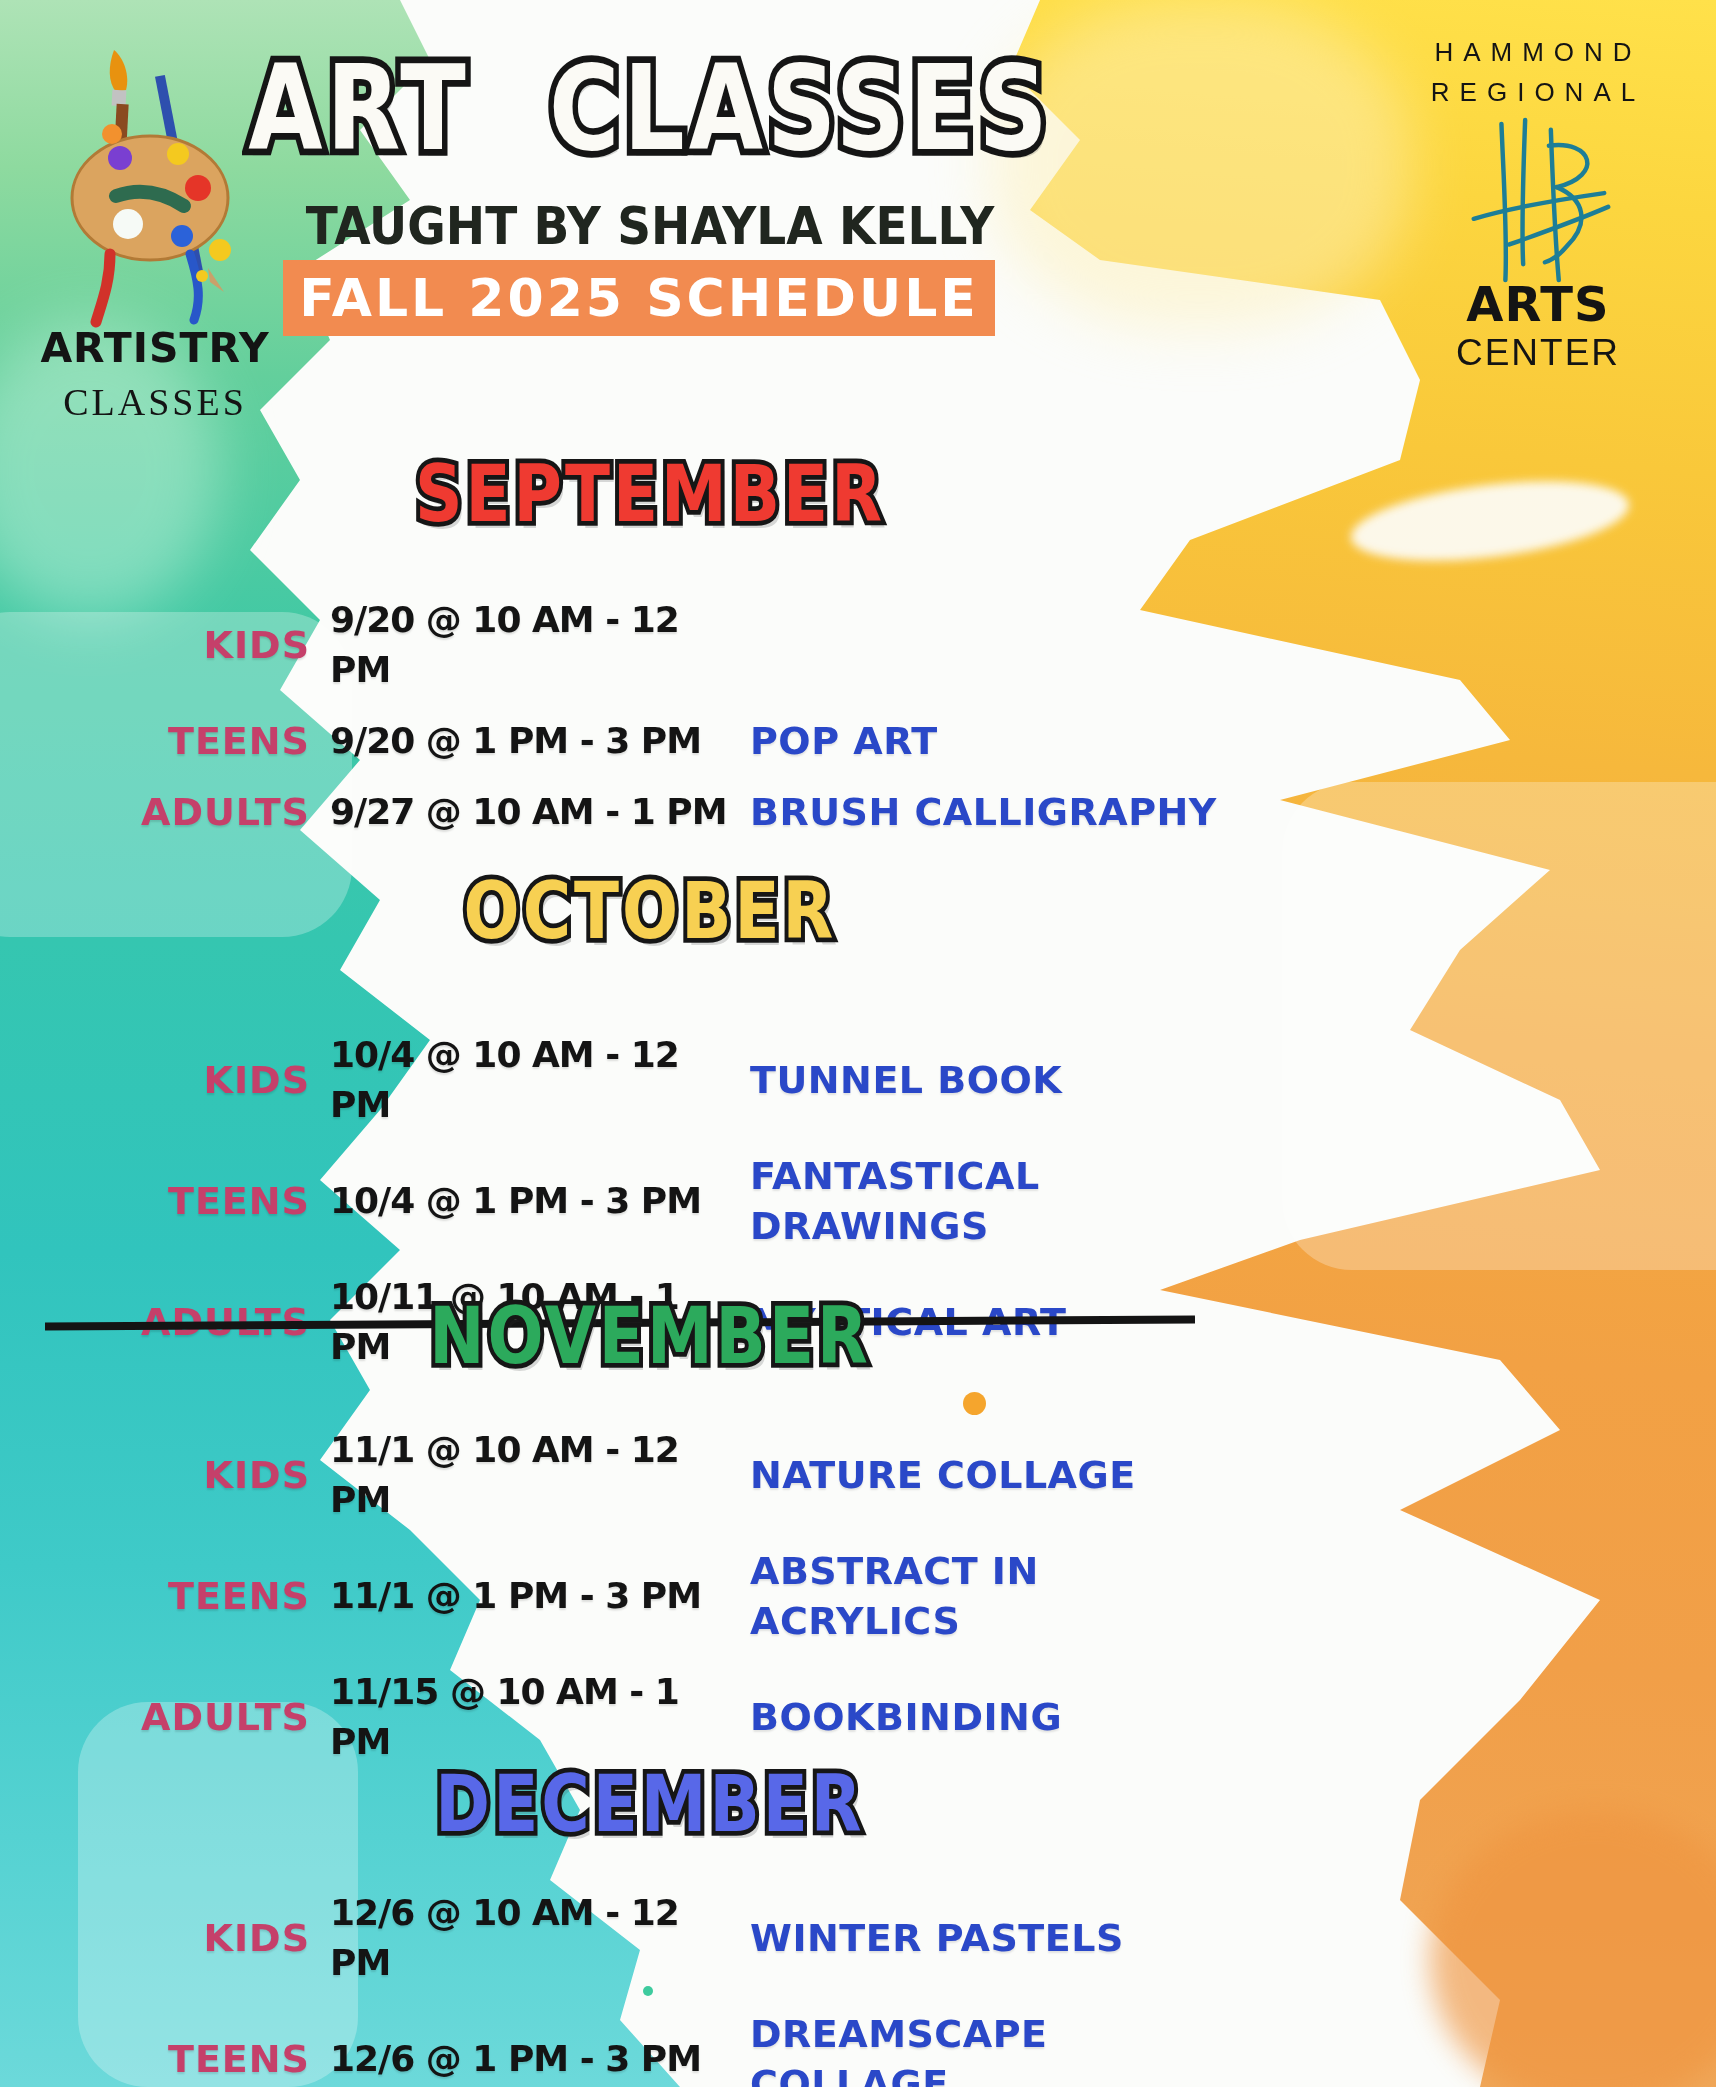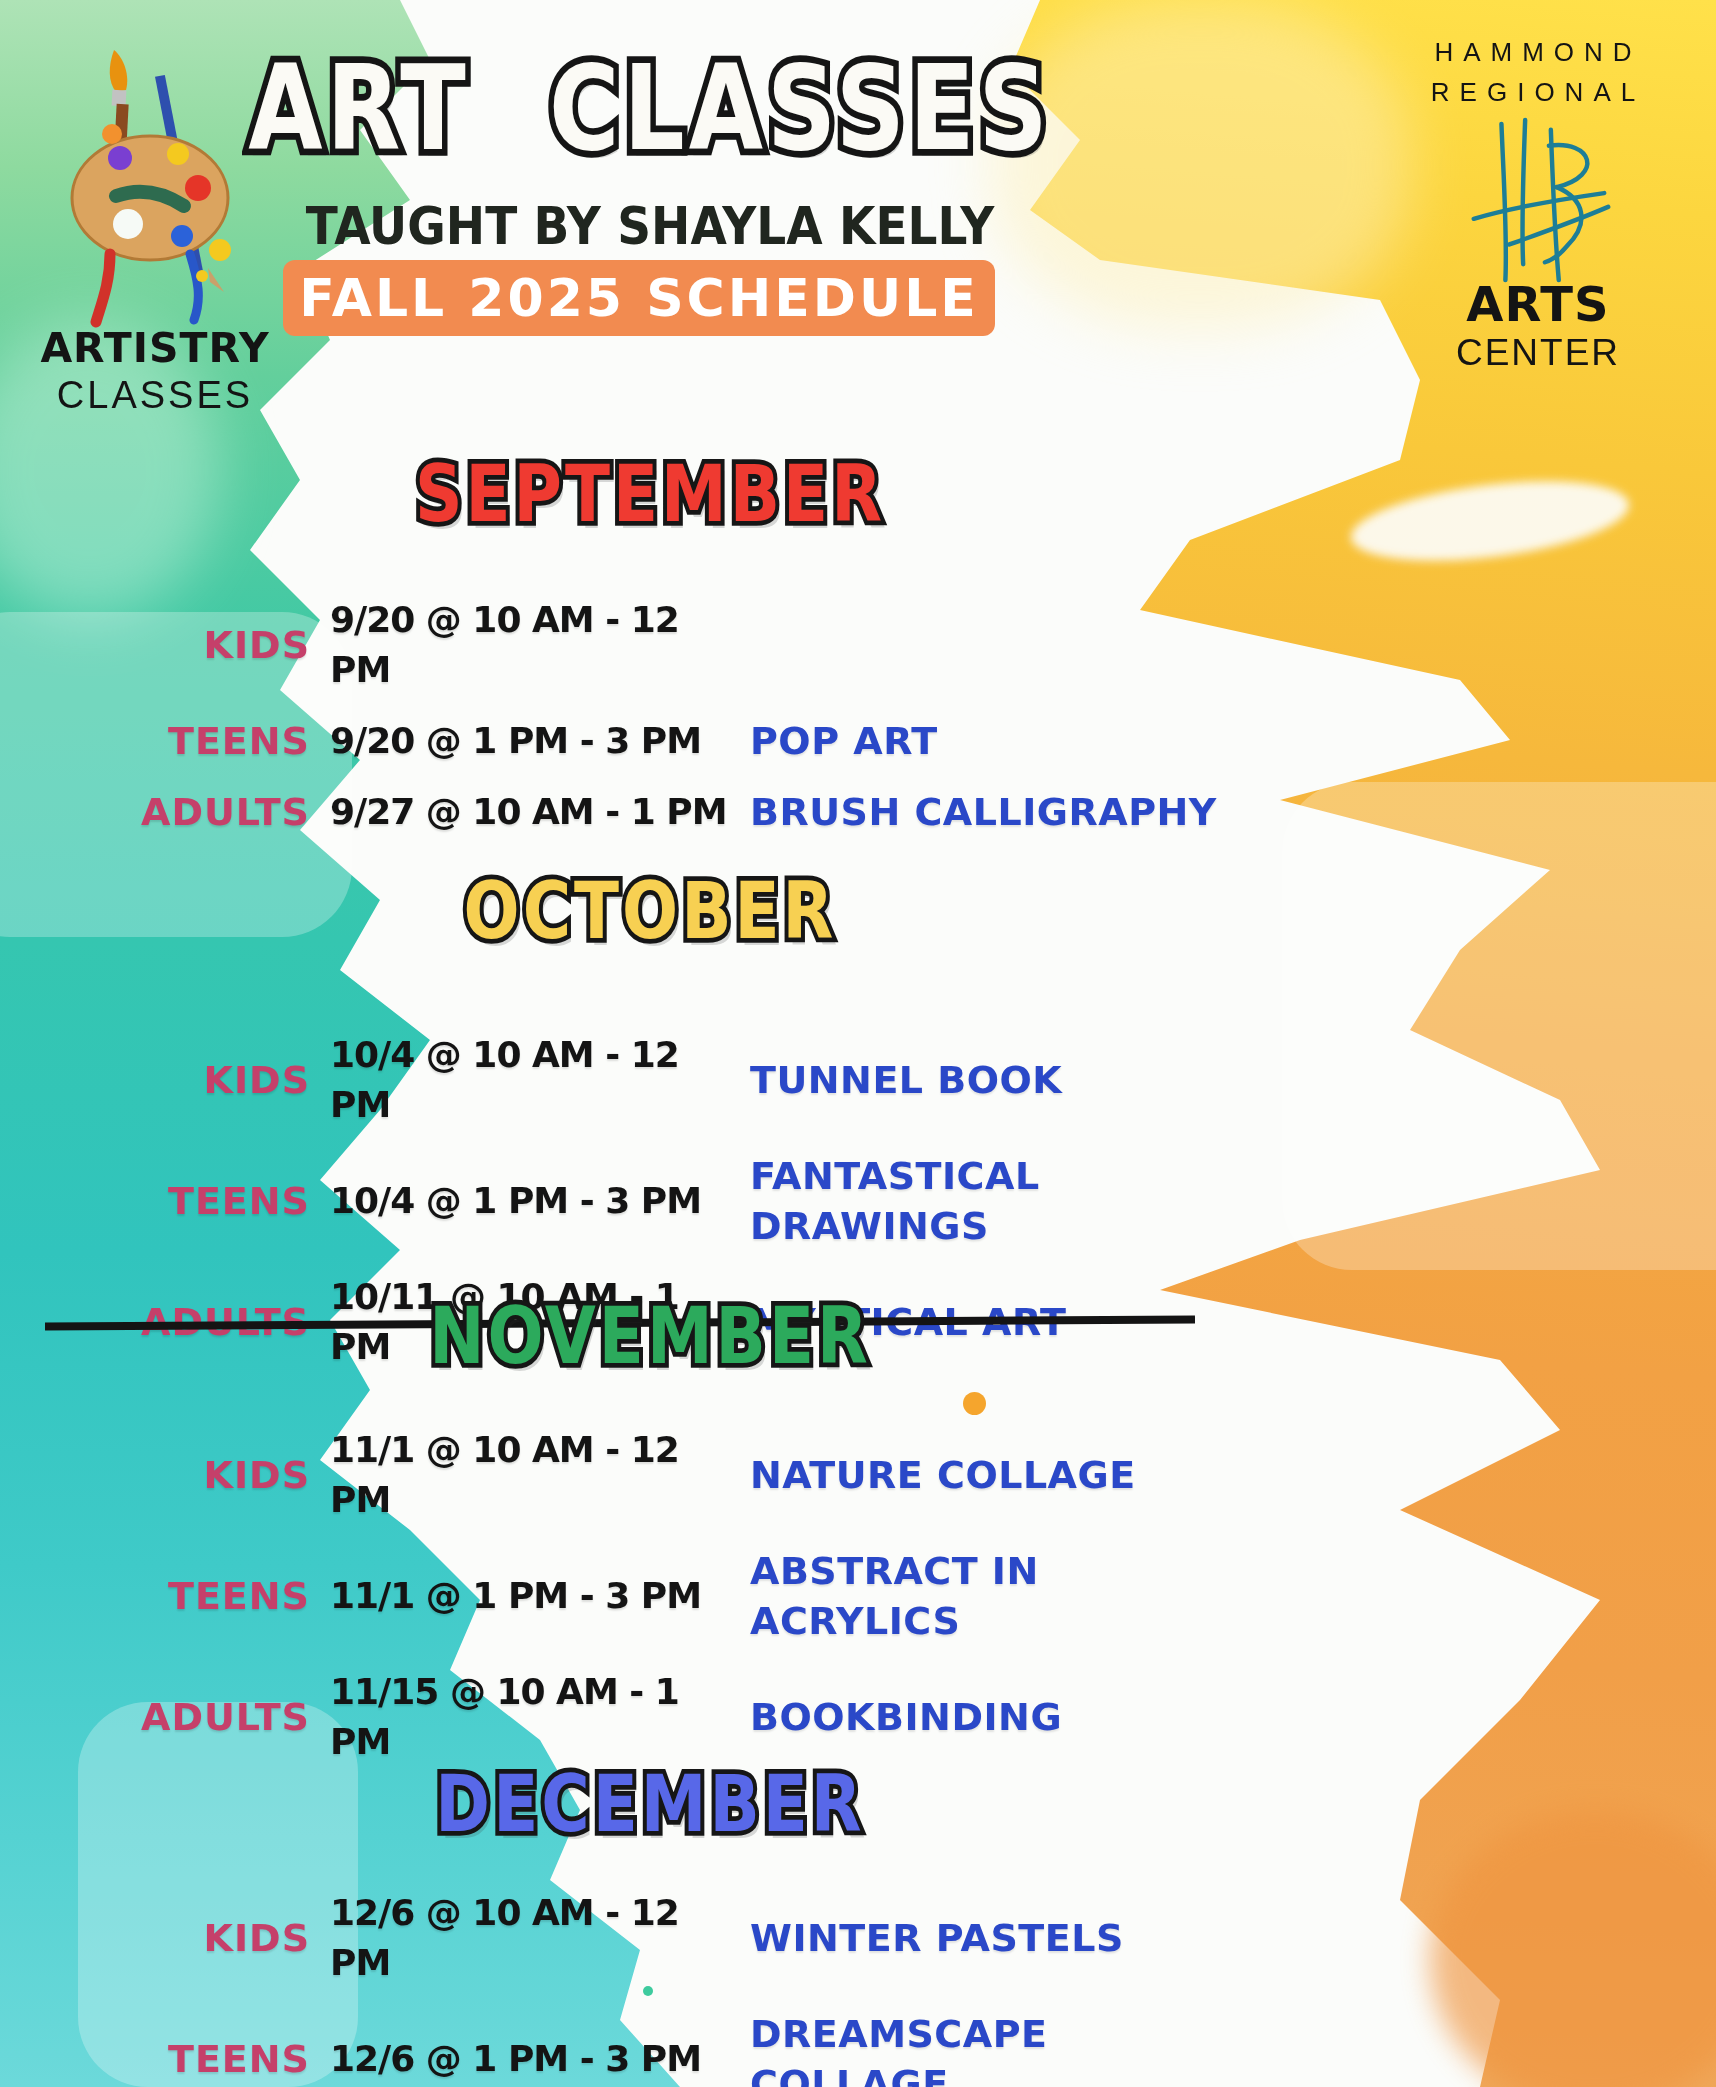--- a/index.html
+++ b/index.html
@@ -55,33 +55,33 @@
     transform:scaleY(1.22);
   }
   .main-title::before{-webkit-text-stroke:11px #151515;}
   .subtitle{
     position:absolute;z-index:3;left:120px;top:196px;width:1060px;
     text-align:center;font-size:47px;font-weight:bold;color:#20261f;
     transform:scaleY(1.08);transform-origin:center top;letter-spacing:0px;
   }
   .banner{
     position:absolute;z-index:3;left:283px;top:260px;width:712px;height:76px;
-    background:#f28b50;border-radius:12px;text-align:center;
+    background:#f28b50;border-radius:0;text-align:center;
   }
   .banner-text{
     line-height:76px;font-size:52px;font-weight:bold;color:#ffffff;letter-spacing:3px;
   }
 
   
   .artistry{position:absolute;z-index:3;left:40px;top:30px;width:230px;text-align:center;color:#141414;}
   .artistry svg{display:block;margin:0 auto;}
   .artistry-line1{font-size:41px;letter-spacing:1px;margin-top:-6px;}
   .artistry-line1 .bold{font-weight:bold;}
   .artistry-line1 .light{font-weight:bold;}
-  .artistry-line2{font-size:38px;font-weight:normal;letter-spacing:3px;margin-top:2px;font-family:Liberation Sans, sans-serif;}
+  .artistry-line2{font-size:38px;font-weight:normal;letter-spacing:3px;margin-top:8px;font-family:Liberation Serif, serif;}
 
   
   .hammond{position:absolute;z-index:3;left:1388px;top:32px;width:300px;text-align:center;color:#141414;}
   .hammond-sm{font-size:26px;letter-spacing:10px;font-weight:normal;font-family:"Liberation Sans",sans-serif;line-height:40px;}
   .hammond svg{display:block;margin:4px auto 0;}
   .hammond-arts{font-size:48px;font-weight:bold;letter-spacing:1px;margin-top:-8px;}
   .hammond-center{font-size:37px;font-weight:normal;letter-spacing:2px;font-family:"Liberation Sans",sans-serif;}
 
   
   .section-title{

